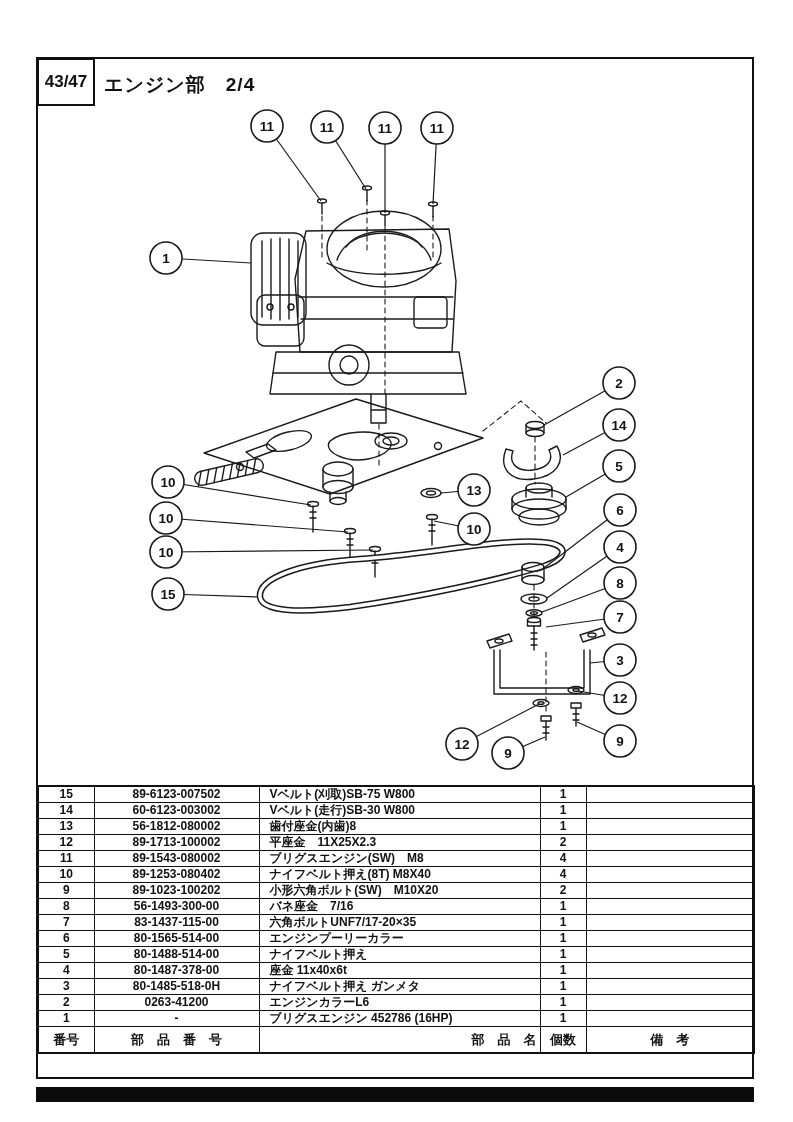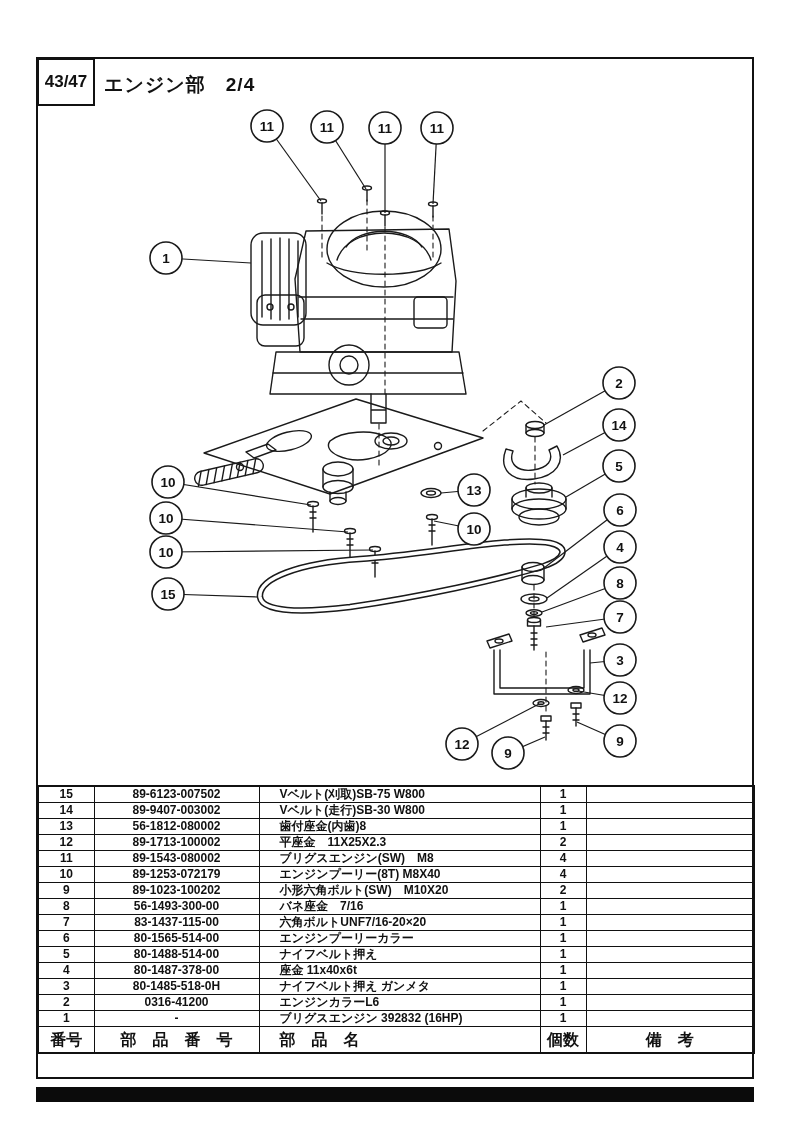--- a/index.html
+++ b/index.html
@@ -5,23 +5,23 @@
   * { margin:0; padding:0; box-sizing:border-box; }
   html,body { width:793px; height:1122px; background:#fff; }
   body { position:relative; overflow:hidden; font-family:"Liberation Sans","DejaVu Sans",sans-serif; color:#111; }
   .page-border { position:absolute; left:36px; top:57px; width:718px; height:1022px; border:2.5px solid #111; background:#fff; }
   .page-num-box { position:absolute; left:37px; top:58px; width:58px; height:48px; border:2.5px solid #111; display:flex; align-items:center; justify-content:center; font-size:17px; font-weight:bold; background:#fff; }
   .page-title { position:absolute; left:104px; top:72px; font-size:19px; font-weight:bold; letter-spacing:1px; }
   .diagram-svg { position:absolute; left:36px; top:95px; width:717px; height:690px; }
   .parts-table { position:absolute; left:37px; top:785px; width:716px; border-collapse:collapse; table-layout:fixed; font-size:12px; font-weight:bold; border:2.5px solid #111; }
   .parts-table td { border:1.8px solid #111; height:15px; line-height:15px; padding:0 3px; white-space:nowrap; overflow:hidden; }
   .parts-table .c-no, .parts-table .c-pn, .parts-table .c-qty, .parts-table .c-rem { text-align:center; }
-  .parts-table .c-name { text-align:left; padding-left:20px; }
-  .parts-table tfoot td { height:25px; line-height:25px; font-size:16px; text-align:center; }
-  .parts-table tfoot td.c-name { text-align:left; }
+  .parts-table .c-name { text-align:left; padding-left:10px; }
+  .parts-table tfoot td { height:25px; line-height:25px; font-size:13px; text-align:center; }
+  .parts-table tfoot td.c-name { text-align:right; }
   .bottom-bar { position:absolute; left:36px; top:1087px; width:718px; height:15px; background:#0b0b0b; }
 </style>
 </head>
 <body>
 
 <div>
   <div class="page-border"></div>
 
   <div class="page-num-box">
     <span>43/47</span>
@@ -291,21 +291,21 @@
     <tbody>
         <tr>
           <td class="c-no">15</td>
           <td class="c-pn">89-6123-007502</td>
           <td class="c-name">Vベルト(刈取)SB-75 W800</td>
           <td class="c-qty">1</td>
           <td class="c-rem"></td>
         </tr>
         <tr>
           <td class="c-no">14</td>
-          <td class="c-pn">89-9407-003002</td>
+          <td class="c-pn">60-6123-003002</td>
           <td class="c-name">Vベルト(走行)SB-30 W800</td>
           <td class="c-qty">1</td>
           <td class="c-rem"></td>
         </tr>
         <tr>
           <td class="c-no">13</td>
           <td class="c-pn">56-1812-080002</td>
           <td class="c-name">歯付座金(内歯)8</td>
           <td class="c-qty">1</td>
           <td class="c-rem"></td>
@@ -319,43 +319,43 @@
         </tr>
         <tr>
           <td class="c-no">11</td>
           <td class="c-pn">89-1543-080002</td>
           <td class="c-name">ブリグスエンジン(SW)　M8</td>
           <td class="c-qty">4</td>
           <td class="c-rem"></td>
         </tr>
         <tr>
           <td class="c-no">10</td>
-          <td class="c-pn">89-1253-072179</td>
-          <td class="c-name">エンジンプーリー(8T) M8X40</td>
+          <td class="c-pn">89-1253-080402</td>
+          <td class="c-name">ナイフベルト押え(8T) M8X40</td>
           <td class="c-qty">4</td>
           <td class="c-rem"></td>
         </tr>
         <tr>
           <td class="c-no">9</td>
           <td class="c-pn">89-1023-100202</td>
           <td class="c-name">小形六角ボルト(SW)　M10X20</td>
           <td class="c-qty">2</td>
           <td class="c-rem"></td>
         </tr>
         <tr>
           <td class="c-no">8</td>
           <td class="c-pn">56-1493-300-00</td>
           <td class="c-name">バネ座金　7/16</td>
           <td class="c-qty">1</td>
           <td class="c-rem"></td>
         </tr>
         <tr>
           <td class="c-no">7</td>
           <td class="c-pn">83-1437-115-00</td>
-          <td class="c-name">六角ボルトUNF7/16-20×20</td>
+          <td class="c-name">六角ボルトUNF7/17-20×35</td>
           <td class="c-qty">1</td>
           <td class="c-rem"></td>
         </tr>
         <tr>
           <td class="c-no">6</td>
           <td class="c-pn">80-1565-514-00</td>
           <td class="c-name">エンジンプーリーカラー</td>
           <td class="c-qty">1</td>
           <td class="c-rem"></td>
         </tr>
@@ -375,29 +375,29 @@
         </tr>
         <tr>
           <td class="c-no">3</td>
           <td class="c-pn">80-1485-518-0H</td>
           <td class="c-name">ナイフベルト押え ガンメタ</td>
           <td class="c-qty">1</td>
           <td class="c-rem"></td>
         </tr>
         <tr>
           <td class="c-no">2</td>
-          <td class="c-pn">0316-41200</td>
+          <td class="c-pn">0263-41200</td>
           <td class="c-name">エンジンカラーL6</td>
           <td class="c-qty">1</td>
           <td class="c-rem"></td>
         </tr>
         <tr>
           <td class="c-no">1</td>
           <td class="c-pn">-</td>
-          <td class="c-name">ブリグスエンジン 392832 (16HP)</td>
+          <td class="c-name">ブリグスエンジン 452786 (16HP)</td>
           <td class="c-qty">1</td>
           <td class="c-rem"></td>
         </tr>
       </tbody>
     <tfoot>
       <tr>
         <td class="c-no">番号</td>
         <td class="c-pn">部　品　番　号</td>
         <td class="c-name">部　品　名</td>
         <td class="c-qty">個数</td>

